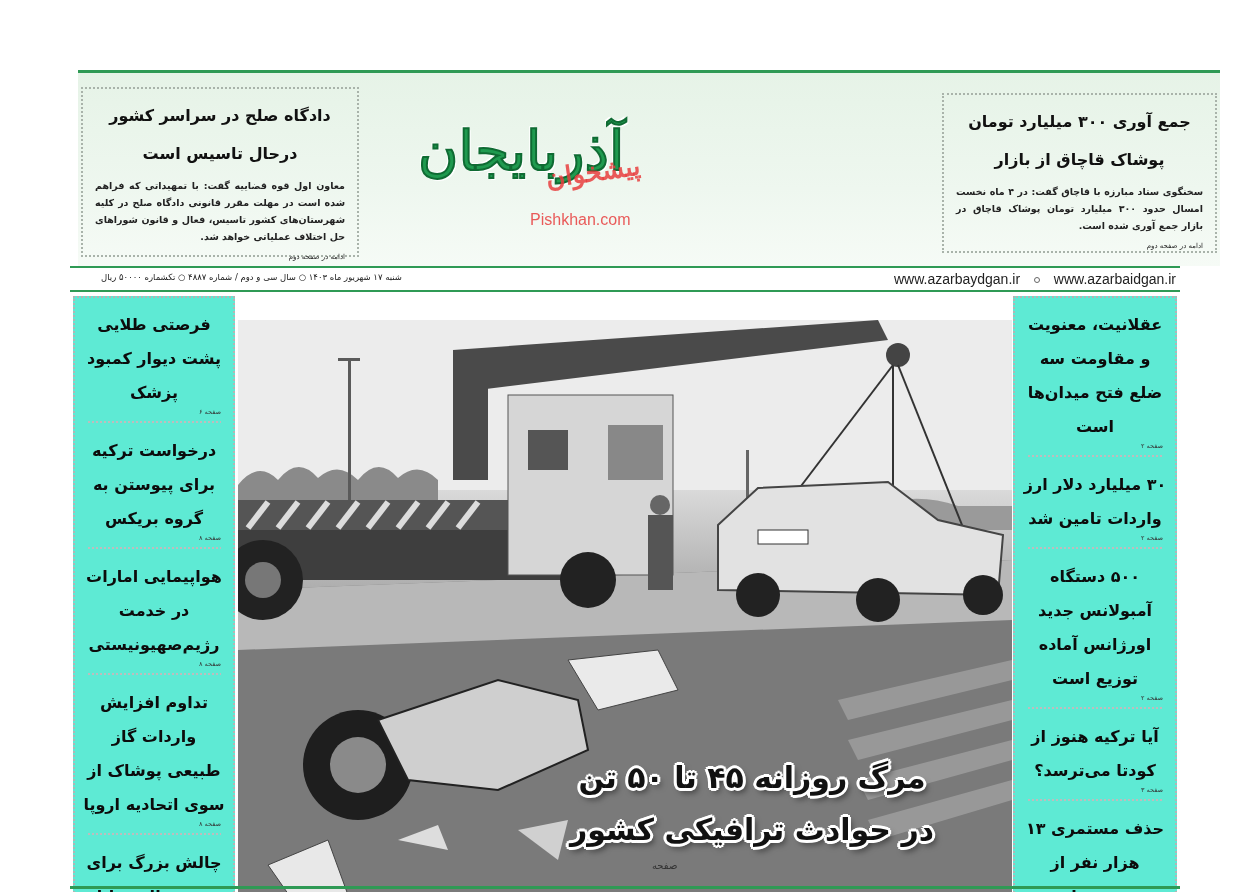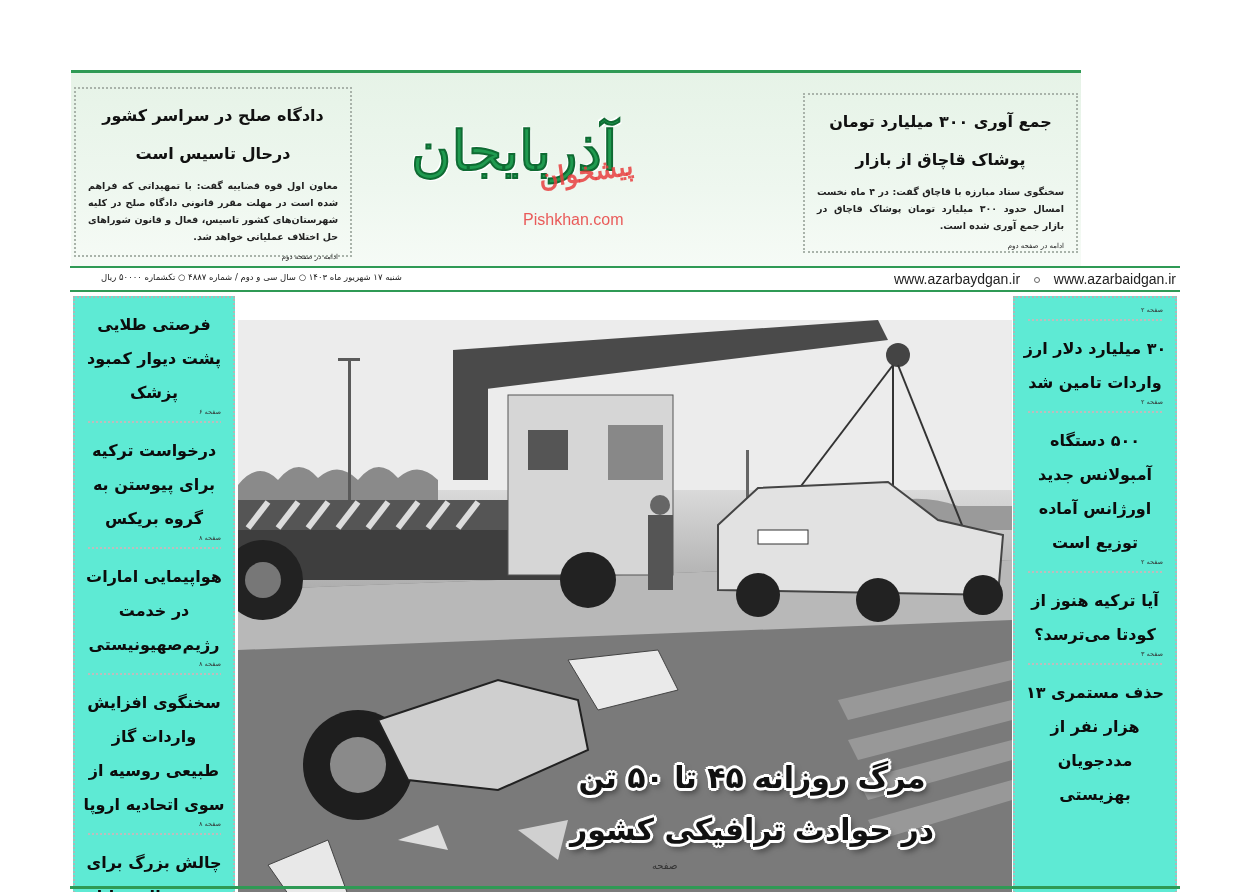--- a/index.html
+++ b/index.html
@@ -3,21 +3,21 @@
   <meta charset="utf-8">
   <style>
     * { box-sizing: border-box; margin: 0; padding: 0; }
     html, body { width: 1250px; height: 892px; background: #ffffff; overflow: hidden; }
     body { position: relative; font-family: "DejaVu Sans", sans-serif; color: #111; }
 
     .page { position: absolute; left: 70px; top: 70px; width: 1110px; height: 822px; }
 
     
     .masthead {
-      position: absolute; left: 1px; top: 0; width: 1010px; height: 196px;
+      position: absolute; left: 8px; top: 0; width: 1142px; height: 196px;
       background: linear-gradient(180deg, #e6f3e7 0%, #eef7ef 60%, #f6fbf6 100%);
       border-top: 3px solid #2f9a55;
     }
     .teaser {
       position: absolute; top: 14px; width: 278px; height: 170px;
       border: 2px dotted #a9b3aa; padding: 8px 12px;
       direction: rtl; text-align: center;
     }
     .teaser.left { left: 3px; }
     .teaser.right { right: 3px; width: 275px; top: 20px; height: 160px; }
@@ -153,21 +153,21 @@
       <div class="s-head">درخواست ترکیه برای پیوستن به گروه بریکس</div>
       <div class="s-page">صفحه ۸</div>
       <div class="s-rule"></div>
     </div>
     <div class="story">
       <div class="s-head">هواپیمایی امارات در خدمت رژیم‌صهیونیستی</div>
       <div class="s-page">صفحه ۸</div>
       <div class="s-rule"></div>
     </div>
     <div class="story">
-      <div class="s-head">سخنگوی افزایش واردات گاز طبیعی روسیه از سوی اتحادیه اروپا</div>
+      <div class="s-head">تداوم افزایش واردات گاز طبیعی پوشاک از سوی اتحادیه اروپا</div>
       <div class="s-page">صفحه ۸</div>
       <div class="s-rule"></div>
     </div>
     <div class="story">
       <div class="s-head">چالش بزرگ برای تیم فوتبال جوانان ایران در آستانه جام ملت‌ها</div>
 
     </div>
   </div>
 
   <div class="photo">
@@ -240,20 +240,21 @@
     </svg>
     <div class="headline">
       <div>مرگ روزانه ۴۵ تا ۵۰ تن</div>
       <div>در حوادث ترافیکی کشور</div>
     </div>
     <div class="headline-page">صفحه</div>
   </div>
 
   <div class="col right">
     <div class="story">
+      <div class="s-head">عقلانیت، معنویت و مقاومت سه ضلع فتح میدان‌ها است</div>
       <div class="s-page">صفحه ۲</div>
       <div class="s-rule"></div>
     </div>
     <div class="story">
       <div class="s-head">۳۰ میلیارد دلار ارز واردات تامین شد</div>
       <div class="s-page">صفحه ۲</div>
       <div class="s-rule"></div>
     </div>
     <div class="story">
       <div class="s-head">۵۰۰ دستگاه آمبولانس جدید اورژانس آماده توزیع است</div>

